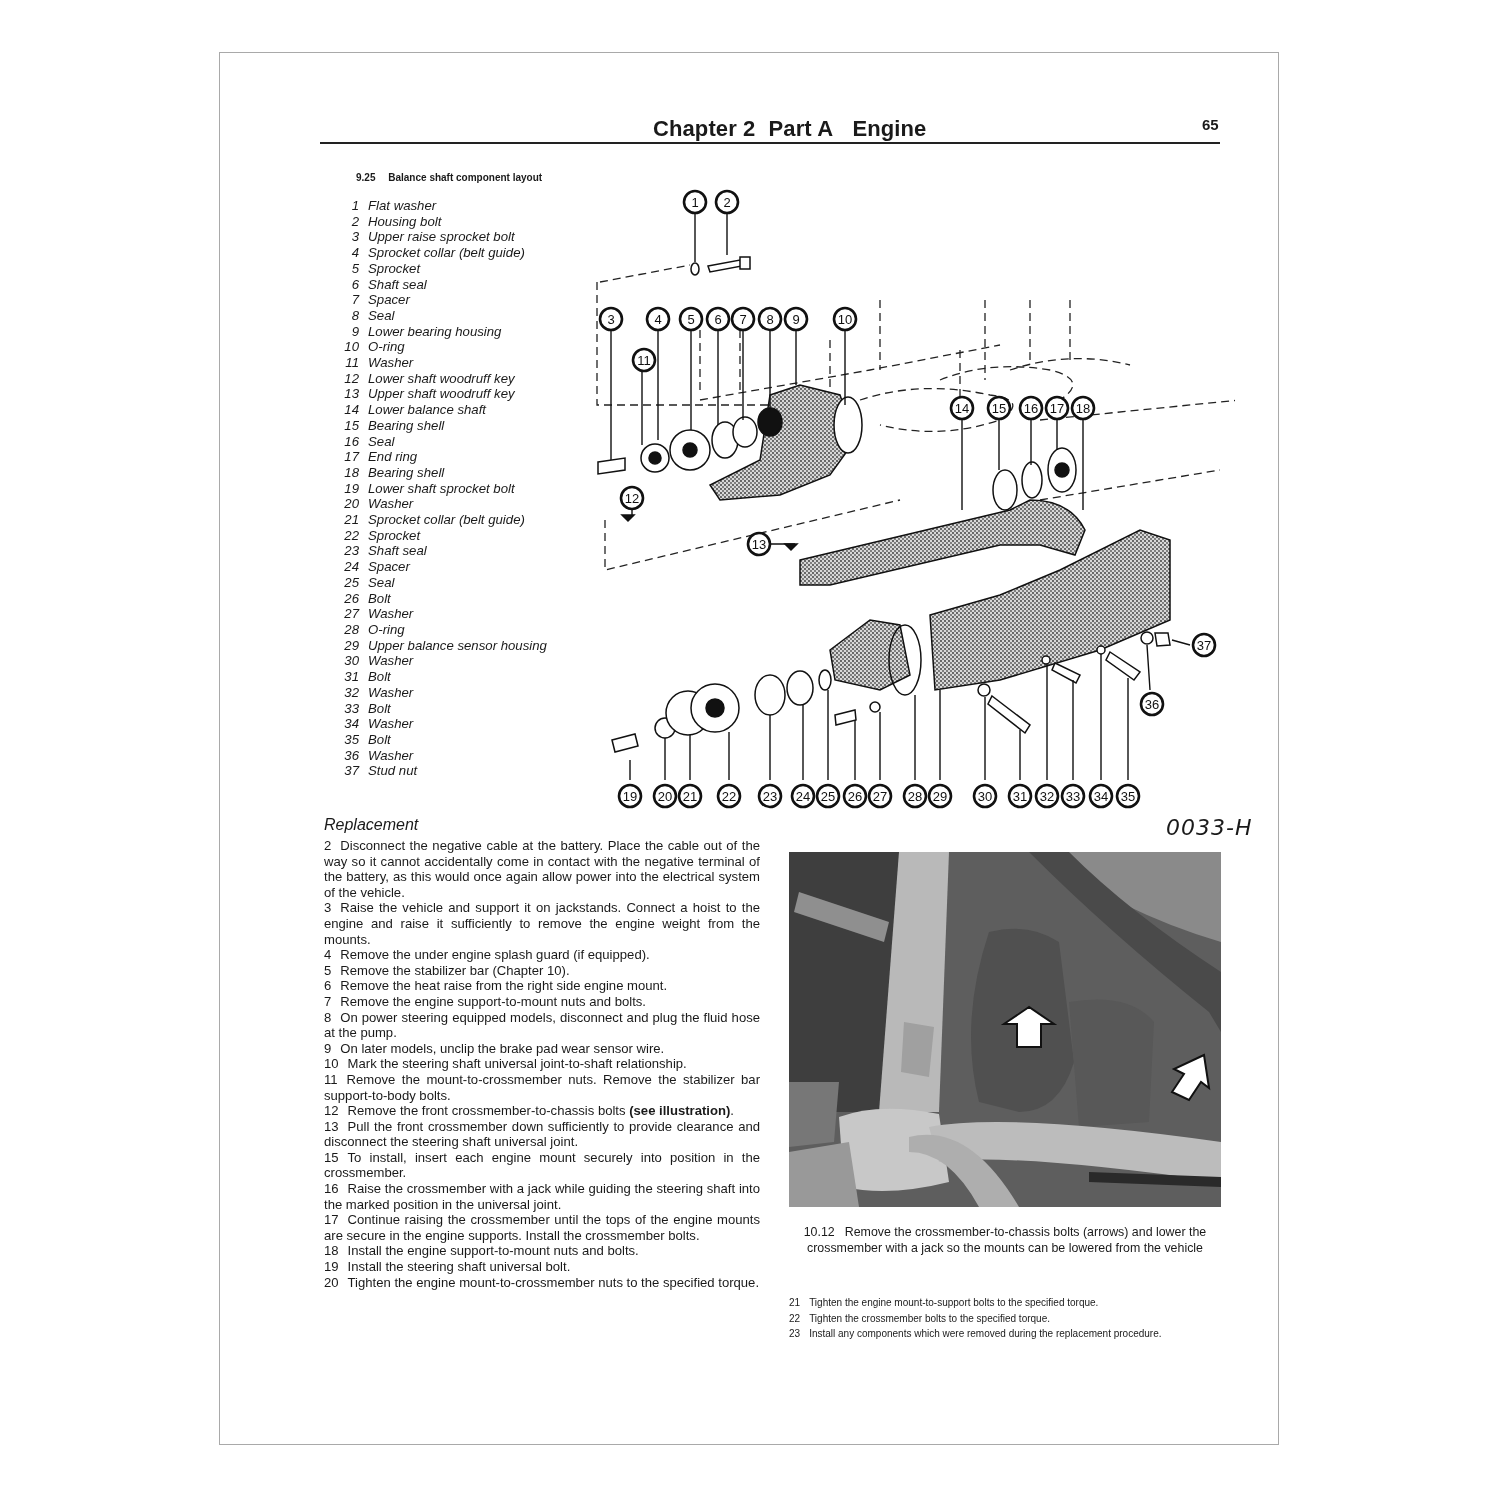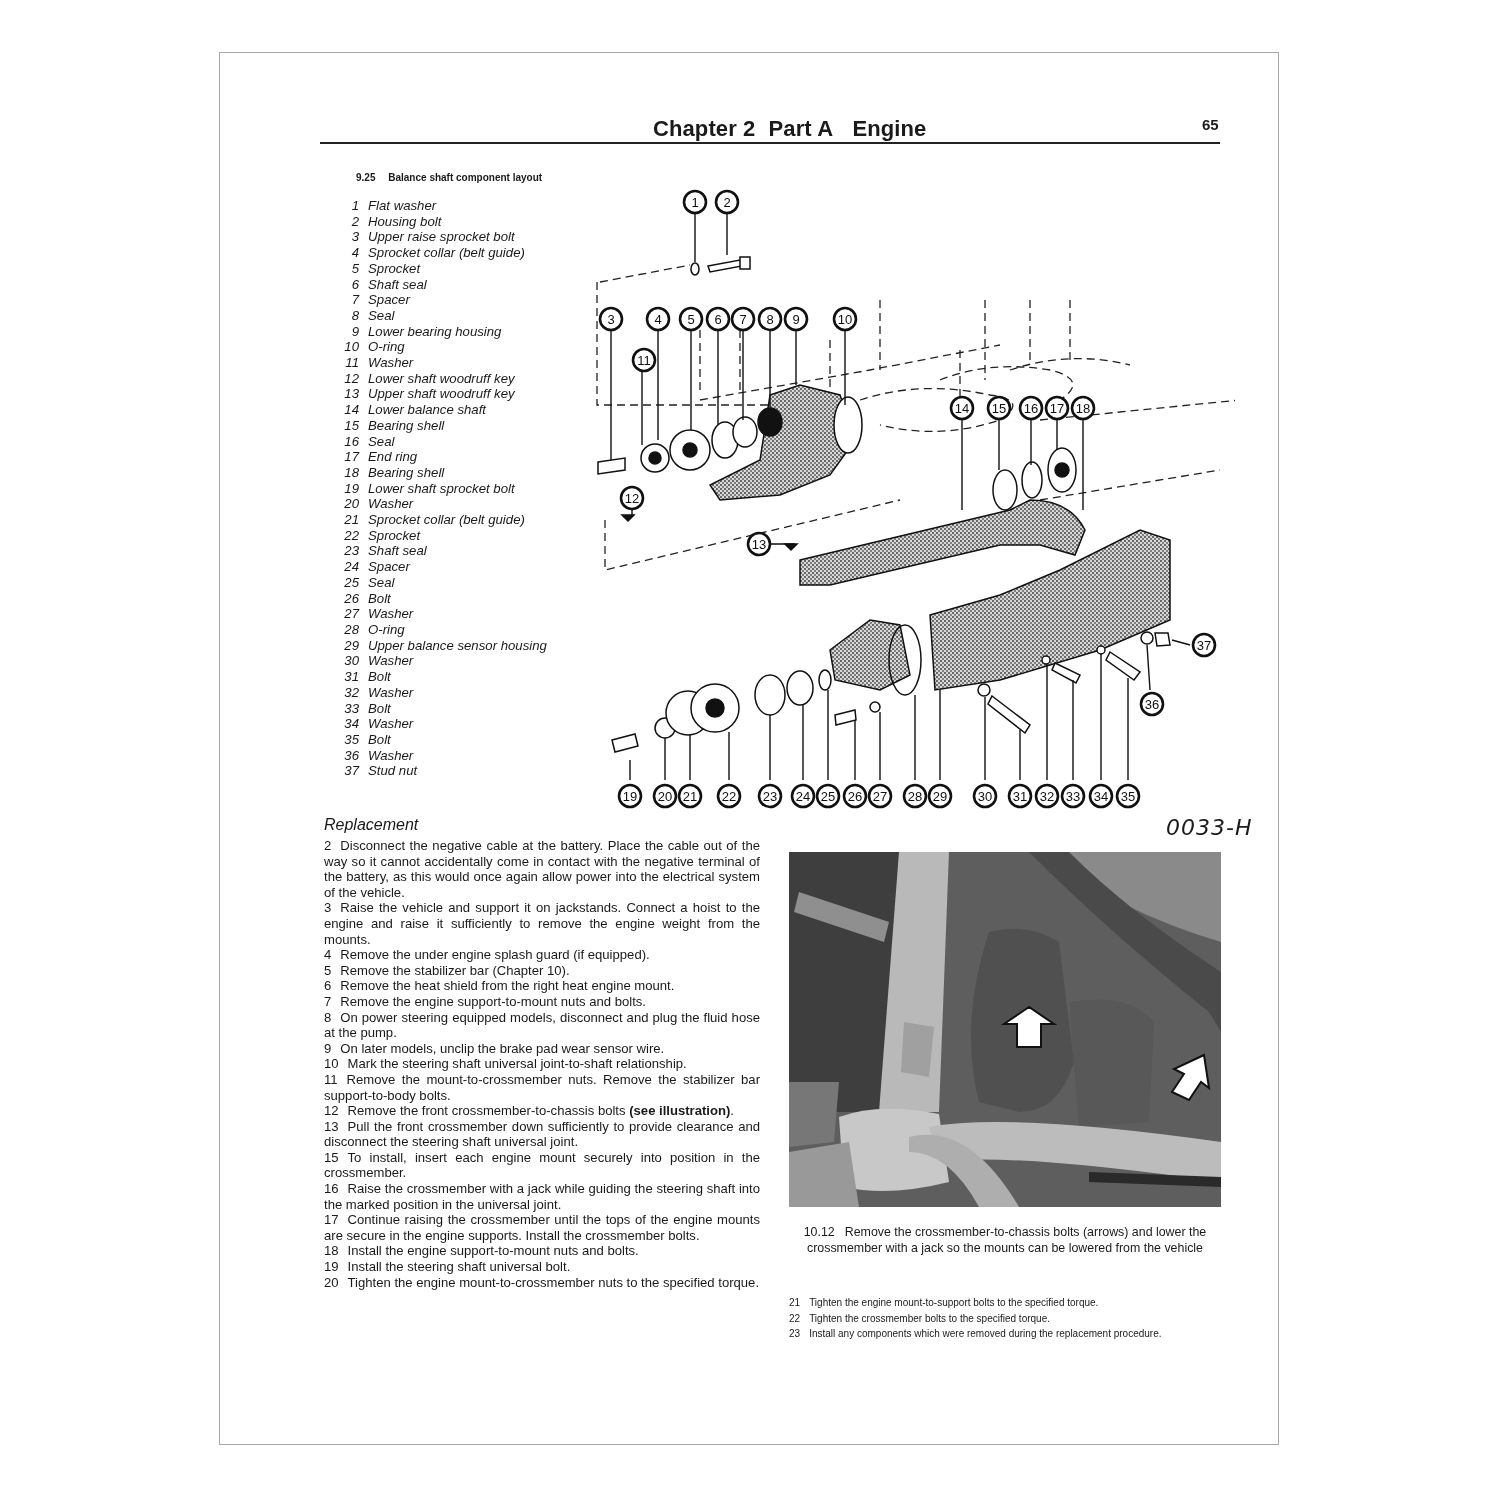--- a/index.html
+++ b/index.html
@@ -367,21 +367,21 @@
 </svg>
 
 <div class="drawing-id">0033-H</div>
 
 <div class="section-heading">Replacement</div>
 <div class="body-left" id="steps-left">
     <p><span class="step-num">2</span><span>Disconnect the negative cable at the battery. Place the cable out of the way so it cannot accidentally come in contact with the negative terminal of the battery, as this would once again allow power into the electrical system of the vehicle.</span></p>
     <p><span class="step-num">3</span><span>Raise the vehicle and support it on jackstands. Connect a hoist to the engine and raise it sufficiently to remove the engine weight from the mounts.</span></p>
     <p><span class="step-num">4</span><span>Remove the under engine splash guard (if equipped).</span></p>
     <p><span class="step-num">5</span><span>Remove the stabilizer bar (Chapter 10).</span></p>
-    <p><span class="step-num">6</span><span>Remove the heat shield from the right heat engine mount.</span></p>
+    <p><span class="step-num">6</span><span>Remove the heat raise from the right side engine mount.</span></p>
     <p><span class="step-num">7</span><span>Remove the engine support-to-mount nuts and bolts.</span></p>
     <p><span class="step-num">8</span><span>On power steering equipped models, disconnect and plug the fluid hose at the pump.</span></p>
     <p><span class="step-num">9</span><span>On later models, unclip the brake pad wear sensor wire.</span></p>
     <p><span class="step-num">10</span><span>Mark the steering shaft universal joint-to-shaft relationship.</span></p>
     <p><span class="step-num">11</span><span>Remove the mount-to-crossmember nuts. Remove the stabilizer bar support-to-body bolts.</span></p>
     <p><span class="step-num">12</span><span>Remove the front crossmember-to-chassis bolts</span> <span class="bold">(see illustration)</span><span>.</span></p>
     <p><span class="step-num">13</span><span>Pull the front crossmember down sufficiently to provide clearance and disconnect the steering shaft universal joint.</span></p>
     <p><span class="step-num">15</span><span>To install, insert each engine mount securely into position in the crossmember.</span></p>
     <p><span class="step-num">16</span><span>Raise the crossmember with a jack while guiding the steering shaft into the marked position in the universal joint.</span></p>
     <p><span class="step-num">17</span><span>Continue raising the crossmember until the tops of the engine mounts are secure in the engine supports. Install the crossmember bolts.</span></p>

